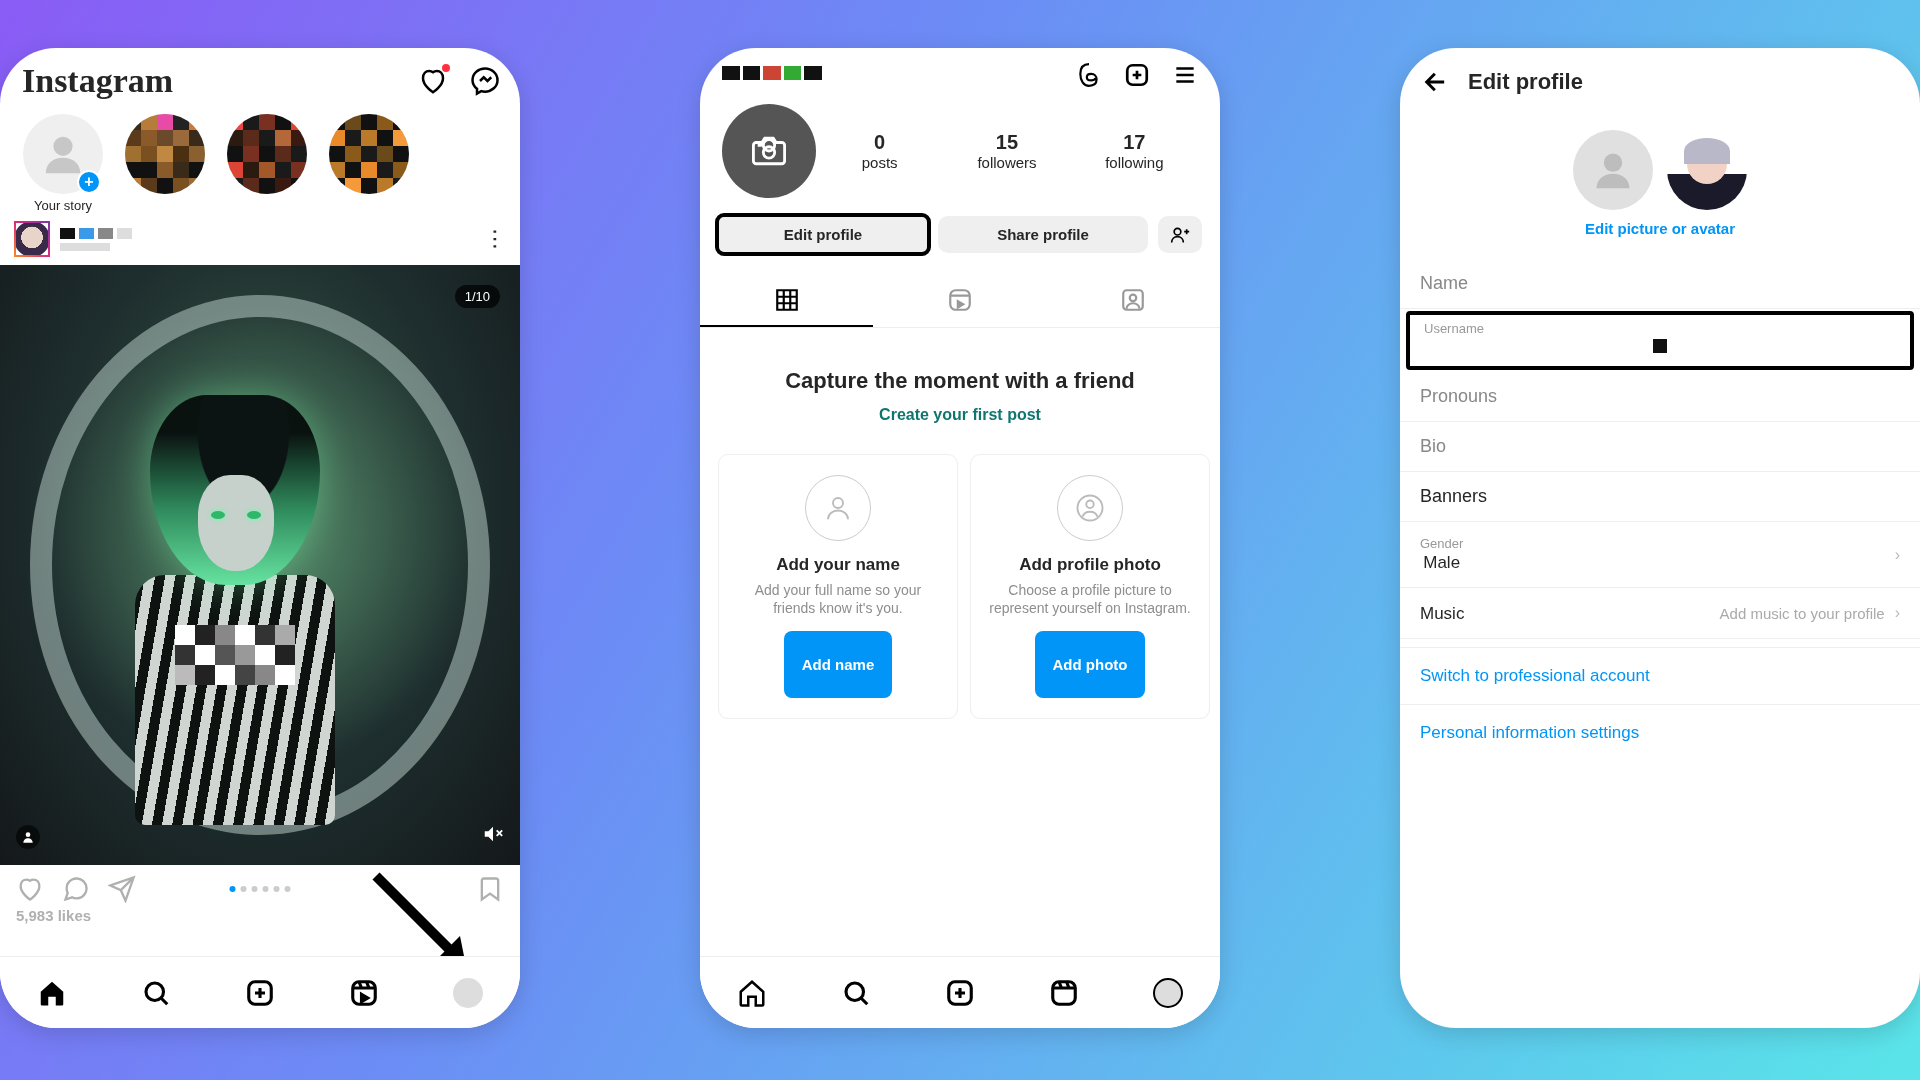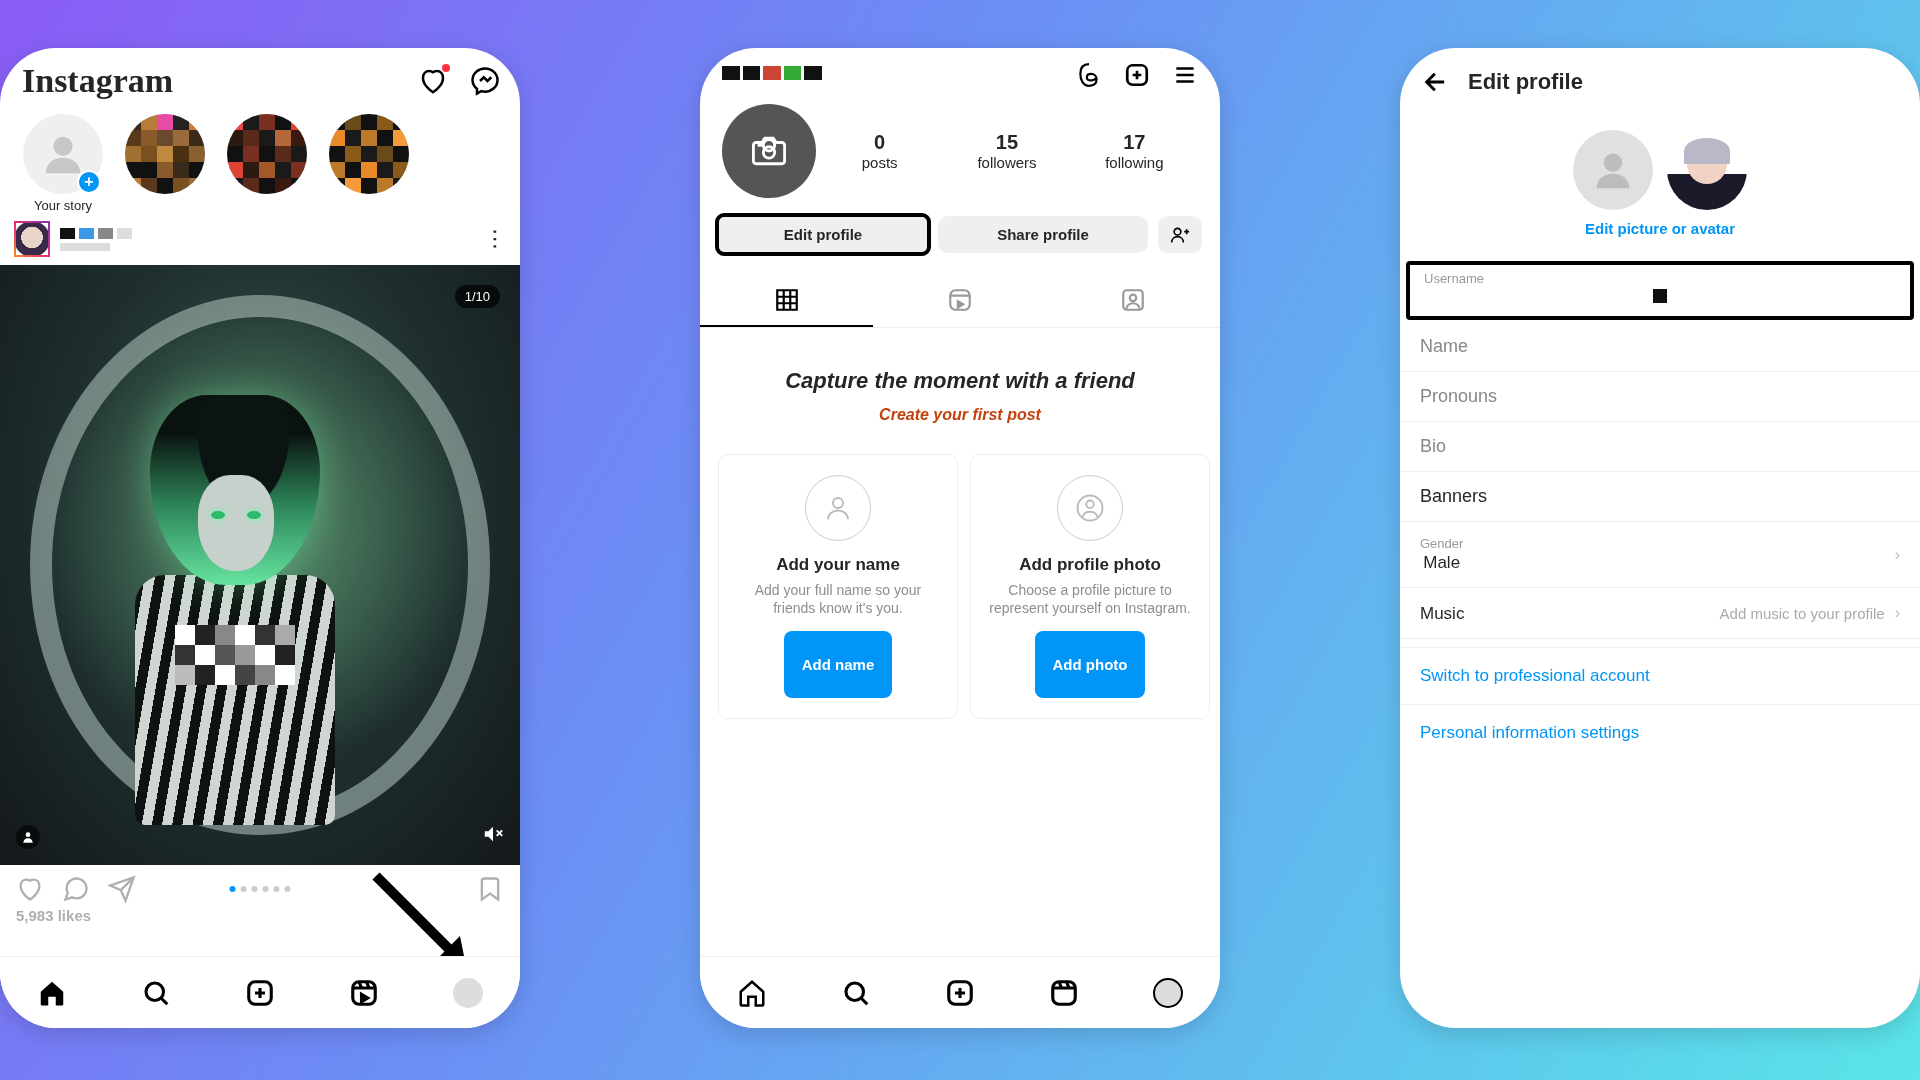--- a/index.html
+++ b/index.html
@@ -70,23 +70,23 @@
   .stat { flex:1; text-align:center; }
   .stat-n { font-size:20px; font-weight:700; }
   .stat-l { font-size:15px; }
   .p2-btns { display:flex; gap:10px; padding: 0 18px 22px; }
   .gbtn { flex:1; background:#efefef; border-radius:10px; padding:10px; font-weight:600; font-size:15px; text-align:center; }
   .gbtn.hl { outline:4px solid #000; outline-offset:-1px; border-radius:6px; }
   .sqbtn { width:44px; background:#efefef; border-radius:10px; display:flex; align-items:center; justify-content:center; }
   .tabs { display:flex; border-bottom:1px solid #eee; }
   .tab { flex:1; display:flex; justify-content:center; padding:12px 0; }
   .tab.active { border-bottom:2px solid #000; }
-  .capture { text-align:center; padding:40px 30px 20px;font-style:italic; }
+  .capture { text-align:center; padding:40px 30px 20px; }
   .cap-h { font-size:22px; font-weight:700; margin-bottom:12px; }
-  .cap-link { color:#c2410c; font-weight:600; font-size:16px; }
+  .cap-link { color:#0f766e; font-weight:600; font-size:16px; }
   .comp { padding: 26px 22px 8px; }
   .comp-h { font-size:18px; font-weight:600; }
   .comp-sub { font-size:13px; }
   .comp-sub .hl { color:#8e8e8e; }
   .comp-sub .b { color:#ff8a00; font-weight:600; }
   .cards { display:flex; gap:12px; padding: 10px 18px 80px; overflow:hidden; }
   .card { flex:none; width:240px; border:1px solid #eee; border-radius:10px; padding:20px 14px; text-align:center; }
   .card-ico { width:66px; height:66px; border:1.5px solid #ccc; border-radius:50%; margin: 0 auto 14px; display:flex; align-items:center; justify-content:center; color:#999; }
   .card-t { font-weight:700; font-size:17px; margin-bottom:6px; }
   .card-d { font-size:14px; color:#8e8e8e; margin-bottom:14px; line-height:1.3;text-align:center; }
@@ -529,25 +529,25 @@
       <div class="av-circle av-profile">
           <svg width="44" height="44" viewBox="0 0 24 24" fill="#bdbdbd">
             <circle cx="12" cy="8" r="5"></circle>
             <path d="M3 22c0-5 4-8 9-8s9 3 9 8"></path>
           </svg>
         </div>
       <div class="av-circle av-cartoon"></div>
     </div>
     <div class="edit-link">Edit picture or avatar</div>
 
+    <div class="field">Name</div>
     <div class="field hlbox">
       <div class="field-lbl">Username</div>
       <div class="field-val"><span style="display:inline-block;width:14px;height:14px;background:#111;"></span></div>
     </div>
-    <div class="field">Name</div>
     <div class="field">Pronouns</div>
     <div class="field">Bio</div>
     <div class="field" style="color:#262626;">Banners</div>
 
     <div class="field-row">
       <div>
         <div class="field-lbl">Gender</div>
         <div class="field-val">Male</div>
       </div>
       <span class="chev">›</span>

